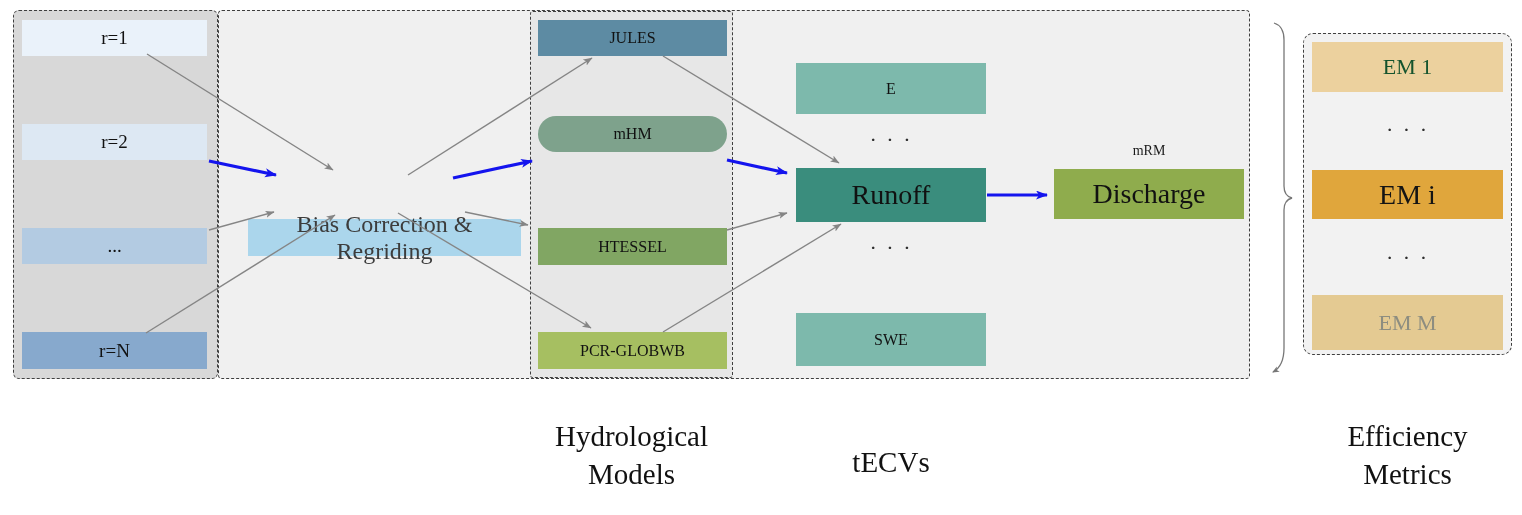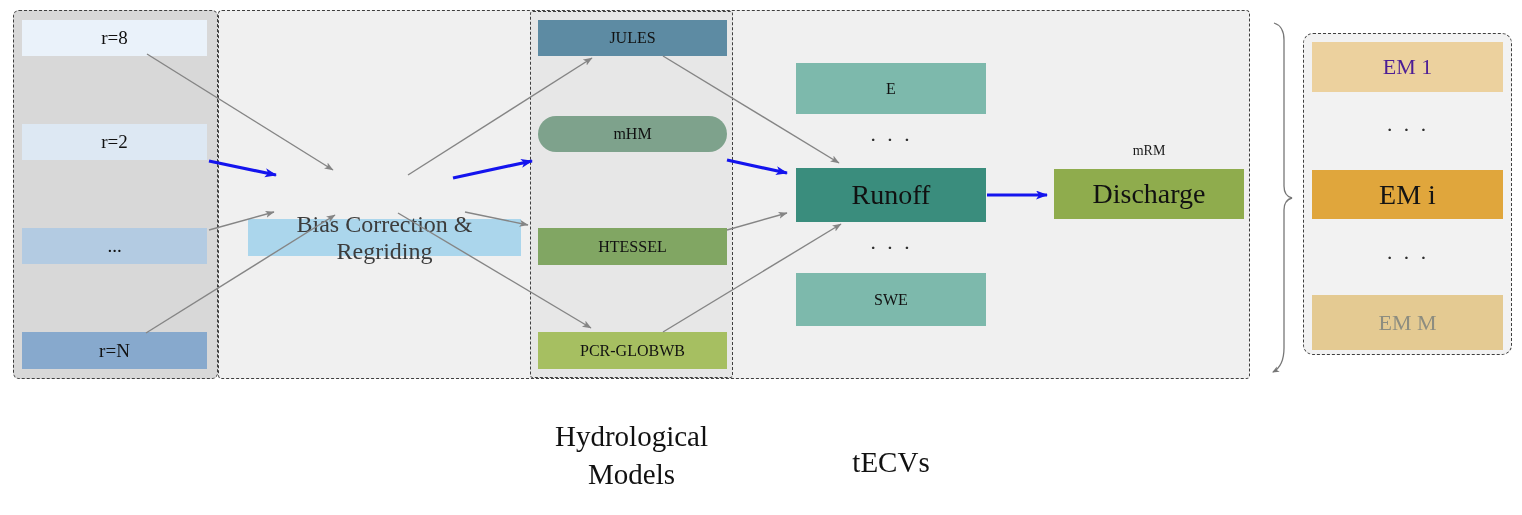--- a/index.html
+++ b/index.html
@@ -27,21 +27,21 @@
   
   .tecv{left:796px;width:190px;}
   .tecv.e{top:63px;height:51px;}
   .tecv.runoff{top:168px;height:54px;font-size:28px;}
   .tecv.swe{top:273px;height:53px;}
   
   .discharge{left:1054px;top:169px;width:190px;height:50px;font-size:28px;}
   .mrm{position:absolute;left:1054px;top:143px;width:190px;text-align:center;font-size:14px;color:#1a1a1a;}
   
   .em{left:1312px;width:191px;}
-  .em.em1{top:42px;height:50px;font-size:22px;color:#4c1d95;}
+  .em.em1{top:42px;height:50px;font-size:22px;color:#14532d;}
   .em.emi{top:170px;height:49px;font-size:28px;color:#141414;}
   .em.emm{top:295px;height:55px;font-size:22px;color:#8d8d80;}
   
   .dots{position:absolute;text-align:center;font-size:22px;color:#2e2e2e;letter-spacing:2px;}
   .dots.t1{left:796px;top:127px;width:190px;}
   .dots.t2{left:796px;top:235px;width:190px;}
   .dots.m1{left:1312px;top:117px;width:191px;}
   .dots.m2{left:1312px;top:245px;width:191px;}
   
   .caption{position:absolute;text-align:center;font-size:29px;line-height:1.3;color:#111;}
@@ -54,52 +54,56 @@
 </head>
 <body>
 
 <div id="stage">
 
   <div class="panel ensemble"></div>
   <div class="panel main"></div>
   <div class="panel hydro"></div>
   <div class="panel metrics"></div>
 
-  <div class="box ens r1" style="background-color: rgb(234, 242, 250);">r=8</div>
+  <div class="box ens r1" style="background-color: rgb(234, 242, 250);">r=1</div>
   <div class="box ens r2" style="background-color: rgb(221, 232, 243);">r=2</div>
   <div class="box ens rdots" style="background-color: rgb(179, 203, 226);">...</div>
   <div class="box ens rn" style="background-color: rgb(135, 169, 205);">r=N</div>
 
   <div class="box bias" style="background-color: rgb(171, 214, 236);">Bias Correction &amp; Regriding</div>
 
   <div class="box mod jules" style="background-color: rgb(93, 139, 163);">JULES</div>
   <div class="box mod mhm" style="background-color: rgb(126, 162, 140);">mHM</div>
   <div class="box mod htessel" style="background-color: rgb(129, 166, 99);">HTESSEL</div>
   <div class="box mod pcr" style="background-color: rgb(166, 191, 97);">PCR-GLOBWB</div>
 
   <div class="box tecv e" style="background-color: rgb(125, 185, 172);">E</div>
   <div class="dots t1">· · ·</div>
   <div class="box tecv runoff" style="background-color: rgb(58, 141, 125);">Runoff</div>
   <div class="dots t2">· · ·</div>
-  <div class="box tecv swe" style="background-color: rgb(125, 185, 172);">SWE</div>
+  <div class="box tecv swe" style="background-color: rgb(125, 185, 172); margin-top: 40px;">SWE</div>
 
   <div class="mrm">mRM</div>
   <div class="box discharge" style="background-color: rgb(143, 172, 77);">Discharge</div>
 
   <div class="box em em1" style="background-color: rgb(236, 209, 158);">EM 1</div>
   <div class="dots m1">· · ·</div>
   <div class="box em emi" style="background-color: rgb(224, 166, 60);">EM i</div>
   <div class="dots m2">· · ·</div>
   <div class="box em emm" style="background-color: rgb(228, 202, 146);">EM M</div>
 
   <div class="caption c-hyd">
     <div>Hydrological</div>
     <div>Models</div>
   </div>
   <div class="caption c-tecv">tECVs</div>
+  <div class="caption c-em">
+    <div>Efficiency</div>
+    <div>Metrics</div>
+  </div>
 
   <svg class="overlay" width="1522" height="515">
     <defs>
       <marker id="ag" markerWidth="10" markerHeight="8" refX="8.5" refY="3.5" orient="auto" markerUnits="userSpaceOnUse">
         <path d="M0,0 L9,3.5 L0,7 L2.2,3.5 Z" fill="#858585"></path>
       </marker>
       <marker id="ab" markerWidth="14" markerHeight="11" refX="11" refY="4.5" orient="auto" markerUnits="userSpaceOnUse">
         <path d="M0,0 L12,4.5 L0,9 L3,4.5 Z" fill="#1414ee"></path>
       </marker>
       <marker id="abr" markerWidth="8" markerHeight="7" refX="6" refY="3" orient="auto" markerUnits="userSpaceOnUse">

